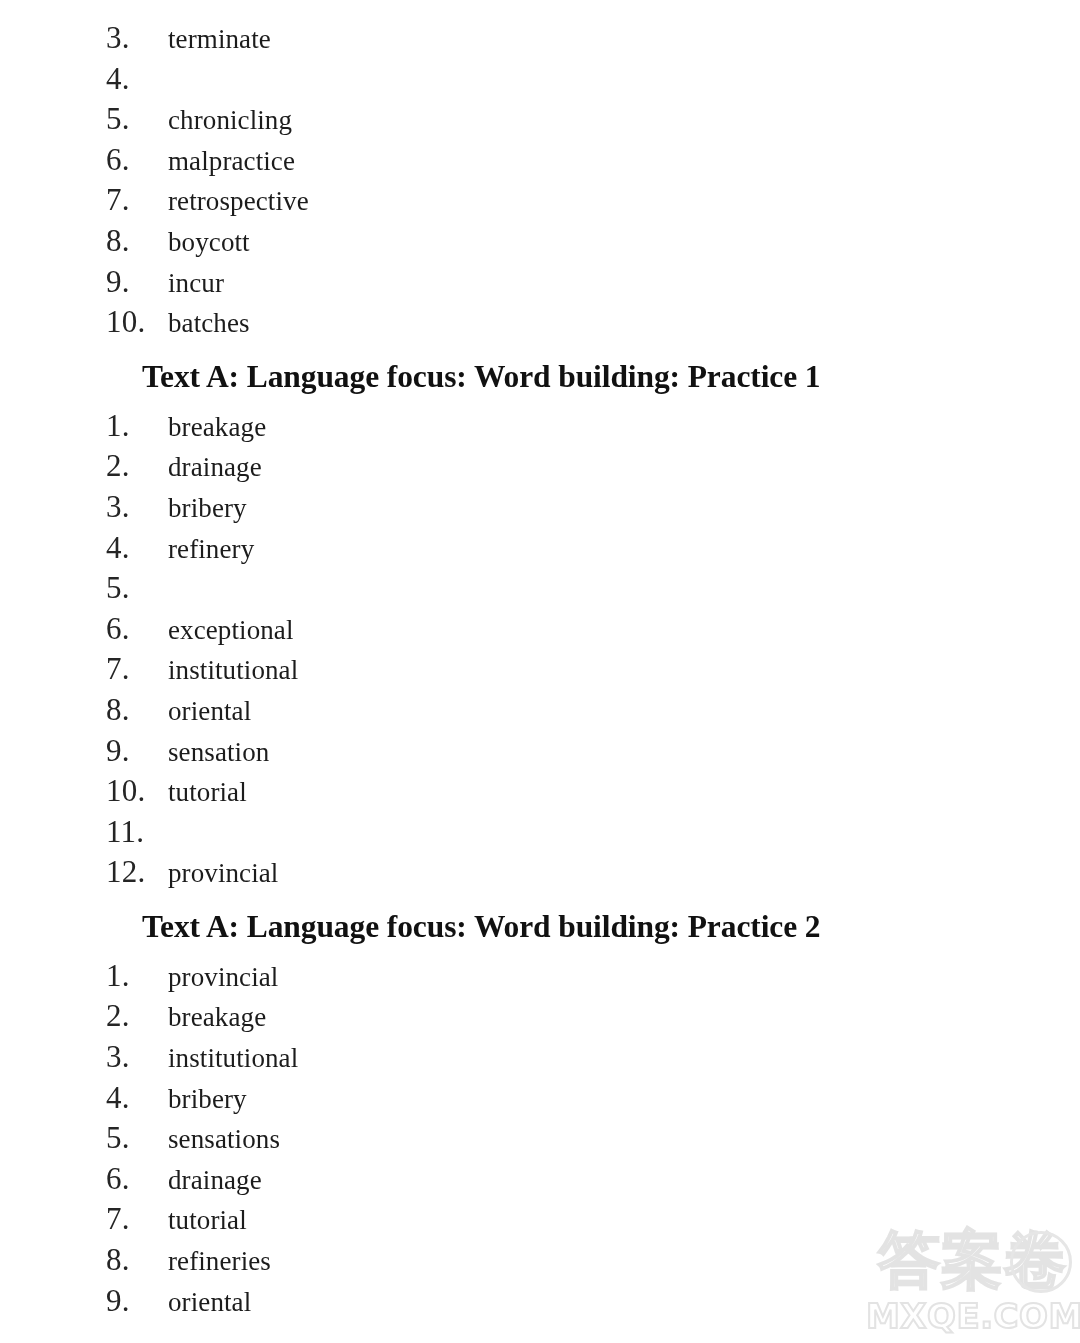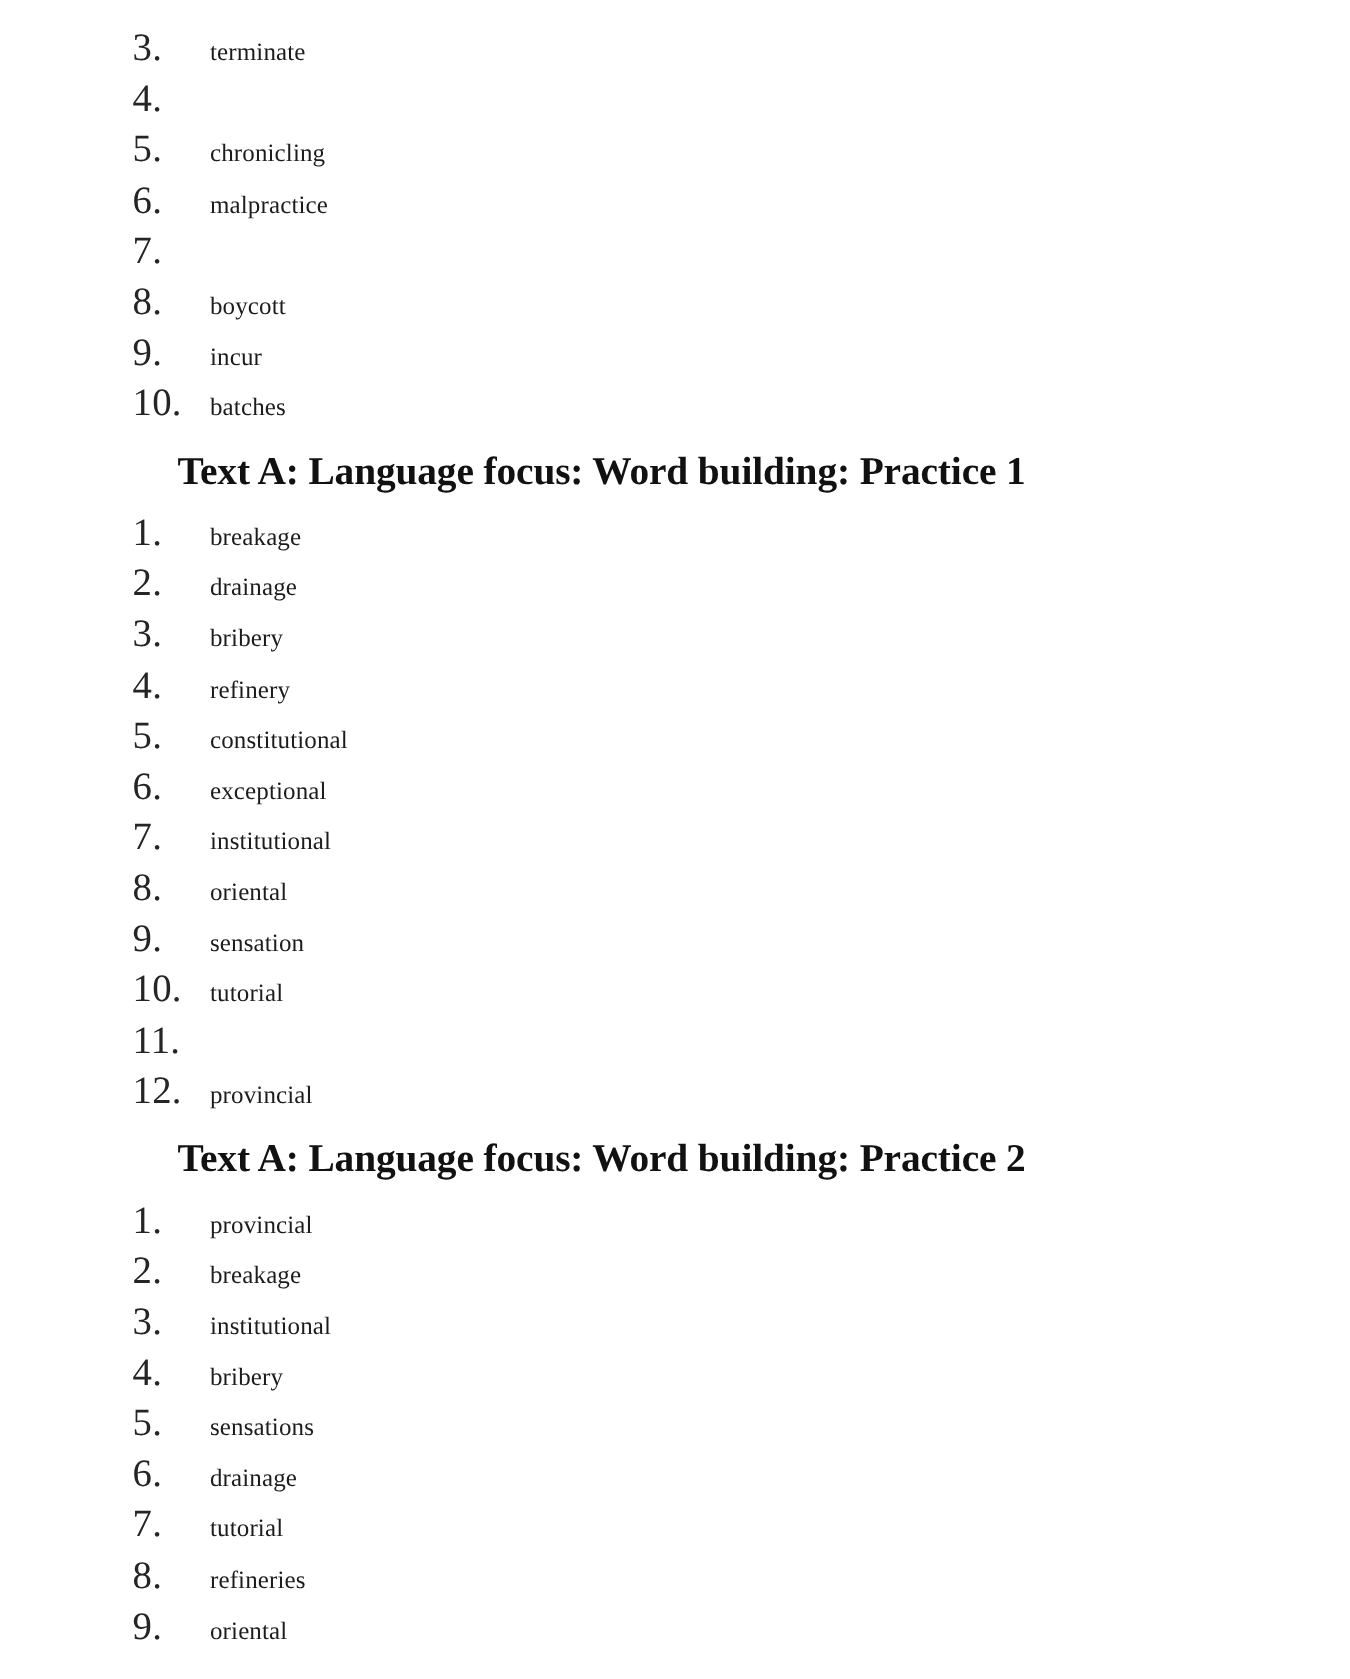--- a/index.html
+++ b/index.html
@@ -45,21 +45,21 @@
   }
   .ans-num {
     display: inline-block;
     width: 62px;
     flex: 0 0 62px;
     font-size: 31px;
     letter-spacing: 0.2px;
     color: #252525;
   }
   .ans-word {
-    font-size: 20px;
+    font-size: 27px;
     letter-spacing: 0.1px;
     color: #1c1c1c;
   }
 
   
   .section-heading {
     font-weight: bold;
     font-size: 31.5px;
     line-height: 50px;
     height: 50px;
@@ -136,20 +136,21 @@
       <li class="ans-item">
         <span class="ans-num">5.</span>
         <span class="ans-word">chronicling</span>
       </li>
       <li class="ans-item">
         <span class="ans-num">6.</span>
         <span class="ans-word">malpractice</span>
       </li>
       <li class="ans-item">
         <span class="ans-num">7.</span>
+        <span class="ans-word">retrospective</span>
       </li>
       <li class="ans-item">
         <span class="ans-num">8.</span>
         <span class="ans-word">boycott</span>
       </li>
       <li class="ans-item">
         <span class="ans-num">9.</span>
         <span class="ans-word">incur</span>
       </li>
       <li class="ans-item">
@@ -172,21 +173,20 @@
       <li class="ans-item">
         <span class="ans-num">3.</span>
         <span class="ans-word">bribery</span>
       </li>
       <li class="ans-item">
         <span class="ans-num">4.</span>
         <span class="ans-word">refinery</span>
       </li>
       <li class="ans-item">
         <span class="ans-num">5.</span>
-        <span class="ans-word">constitutional</span>
       </li>
       <li class="ans-item">
         <span class="ans-num">6.</span>
         <span class="ans-word">exceptional</span>
       </li>
       <li class="ans-item">
         <span class="ans-num">7.</span>
         <span class="ans-word">institutional</span>
       </li>
       <li class="ans-item">
@@ -246,13 +246,18 @@
         <span class="ans-word">refineries</span>
       </li>
       <li class="ans-item">
         <span class="ans-num">9.</span>
         <span class="ans-word">oriental</span>
       </li>
     </ul>
 
   </div>
 
+  <div class="watermark">
+    <span class="wm-cjk">答案卷</span>
+    <span class="wm-dot"></span>
+    <span class="wm-domain">MXQE.COM</span>
+  </div>
 </div>
 
 </body></html>

